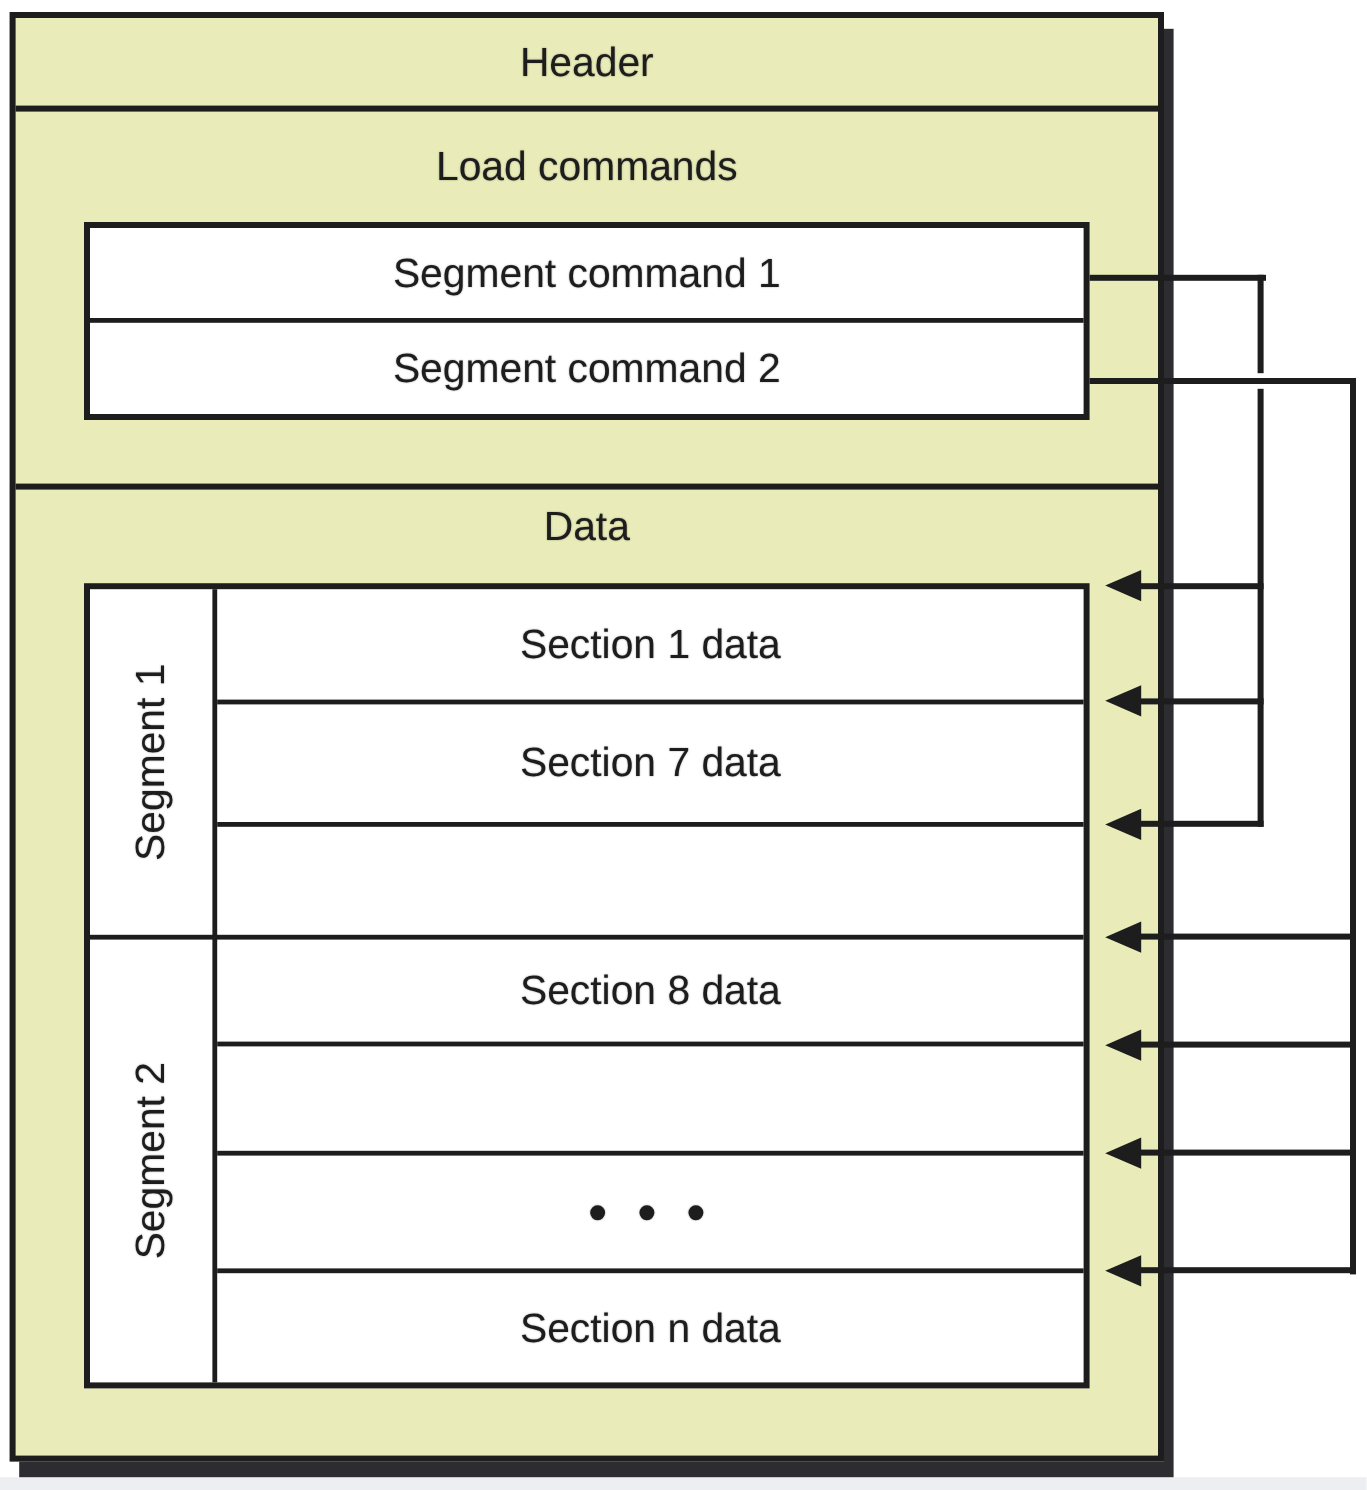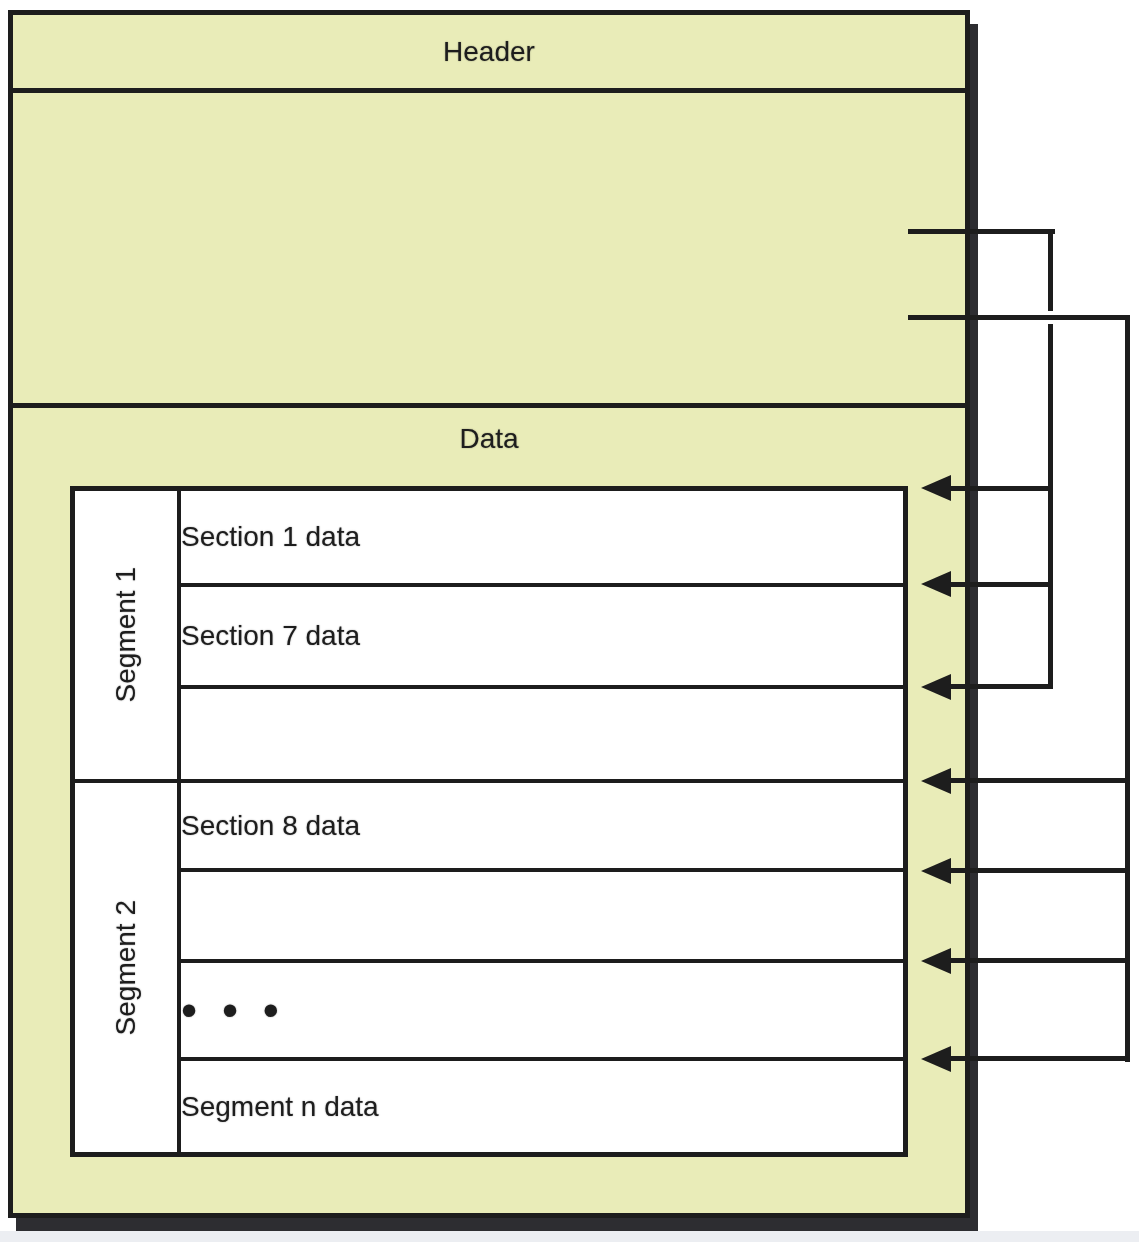--- a/index.html
+++ b/index.html
@@ -10,21 +10,21 @@
     --strip:#eceef2;
   }
   html,body{margin:0;padding:0;background:#fff;}
   #stage{
     position:relative;width:1139px;height:1242px;overflow:hidden;
     background:var(--paper);
     font-family:"Liberation Sans", sans-serif;
     color:var(--ink);
   }
   .lbl{
-    font-size:28px;line-height:1;white-space:nowrap;
+    font-size:34px;line-height:1;white-space:nowrap;
     text-shadow:0 0 1.5px rgba(25,25,25,.45);
   }
   
   .main-box{
     position:absolute;left:8px;top:10px;width:952px;height:1198px;
     background:var(--fill);
     border:5px solid var(--ink);
     box-shadow:8px 14px 0 var(--shadow);
   }
   .band{position:absolute;left:0;width:952px;display:flex;align-items:center;justify-content:center;}
@@ -47,21 +47,21 @@
   .gl-row{left:106px;width:722px;}
   .seg-cell{
     position:absolute;left:0;width:102px;
     display:flex;align-items:center;justify-content:center;
   }
   .seg-cell .lbl{
     writing-mode:vertical-rl;transform:rotate(180deg);
   }
   .sec-row{
     position:absolute;left:106px;width:722px;box-sizing:border-box;
-    display:flex;align-items:center;justify-content:flex-start;
+    display:flex;align-items:center;justify-content:center;
   }
   .dots{letter-spacing:6px;font-size:46px;}
   
   .shaft{position:absolute;height:5px;background:var(--ink);}
   .vline{position:absolute;width:5px;background:var(--ink);}
   .casing{position:absolute;background:var(--paper);}
   .head{
     position:absolute;width:0;height:0;
     border-top:13px solid transparent;
     border-bottom:13px solid transparent;
@@ -74,21 +74,33 @@
 
 <div id="stage">
 
   <div class="main-box">
 
     <div class="band" style="top:0;height:73px;">
       <span class="lbl">Header</span>
     </div>
     <div class="hdiv" style="top:73px;"></div>
 
+    <div class="band" style="top:78px;height:92px;">
+      <span class="lbl">Load commands</span>
+    </div>
 
+    <div class="command-box">
+      <div class="cmd-row" style="top:0;height:75px;">
+        <span class="lbl">Segment command 1</span>
+      </div>
+      <div class="cmd-div"></div>
+      <div class="cmd-row" style="top:79px;height:76px;">
+        <span class="lbl">Segment command 2</span>
+      </div>
+    </div>
 
     <div class="hdiv" style="top:388px;"></div>
 
     <div class="band" style="top:393px;height:62px;">
       <span class="lbl">Data</span>
     </div>
 
     <div class="sections-box">
       <div class="col-div"></div>
 
@@ -112,21 +124,21 @@
       <div class="sec-row" style="top:96px;height:98px;">
         <span class="lbl">Section 7 data</span>
       </div>
       <div class="sec-row" style="top:292px;height:85px;">
         <span class="lbl">Section 8 data</span>
       </div>
       <div class="sec-row" style="top:472px;height:94px;">
         <span class="lbl dots">• • •</span>
       </div>
       <div class="sec-row" style="top:570px;height:91px;">
-        <span class="lbl">Segment n data</span>
+        <span class="lbl">Section n data</span>
       </div>
     </div>
   </div>
 
   <div class="shaft" style="left:908px;top:229px;width:147px;"></div>
   <div class="vline" style="left:1048px;top:229px;height:460px;"></div>
 
   <div class="casing" style="left:1045px;top:311px;width:11px;height:13px;"></div>
 
   <div class="shaft" style="left:908px;top:315px;width:222px;"></div>

